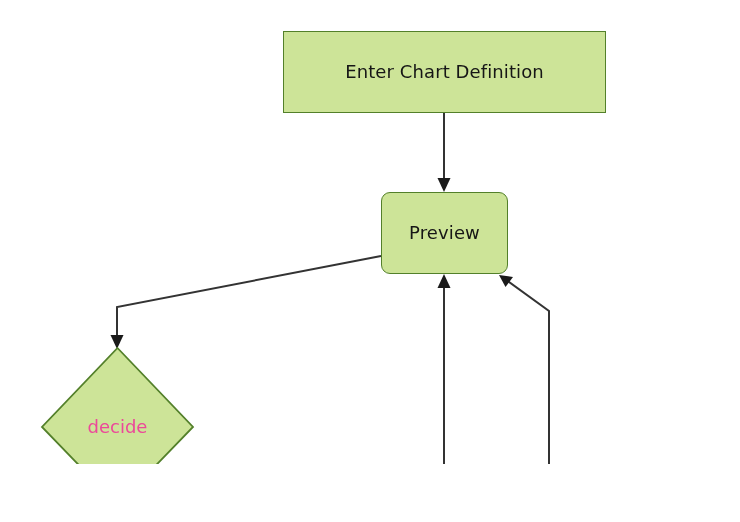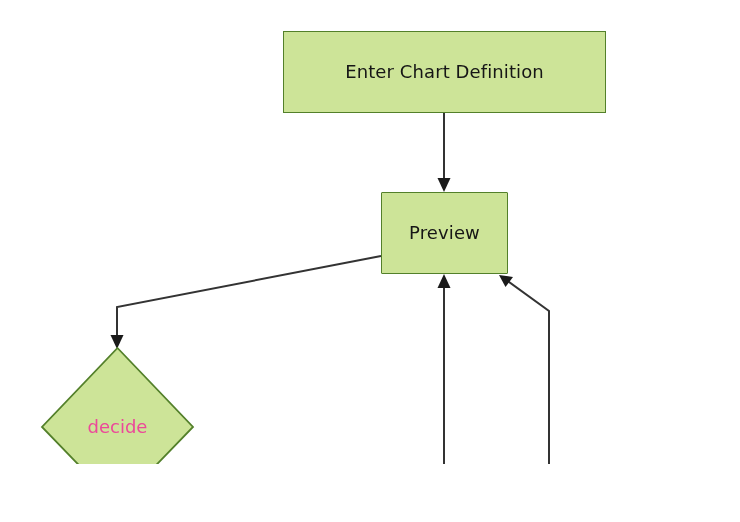--- a/index.html
+++ b/index.html
@@ -36,21 +36,21 @@
     line-height: 1;
     letter-spacing: 0.1px;
   }
   .node-rect {
     background: #cde498;
     border: 1.6px solid #53802a;
   }
   .node-round {
     background: #cde498;
     border: 1.6px solid #53802a;
-    border-radius: 1px;
+    border-radius: 9px;
   }
   .node-diamond-wrap {
     position: absolute;
     pointer-events: none;
   }
   .node-diamond-label {
     position: absolute;
     left: 0;
     top: 0;
     width: 100%;

